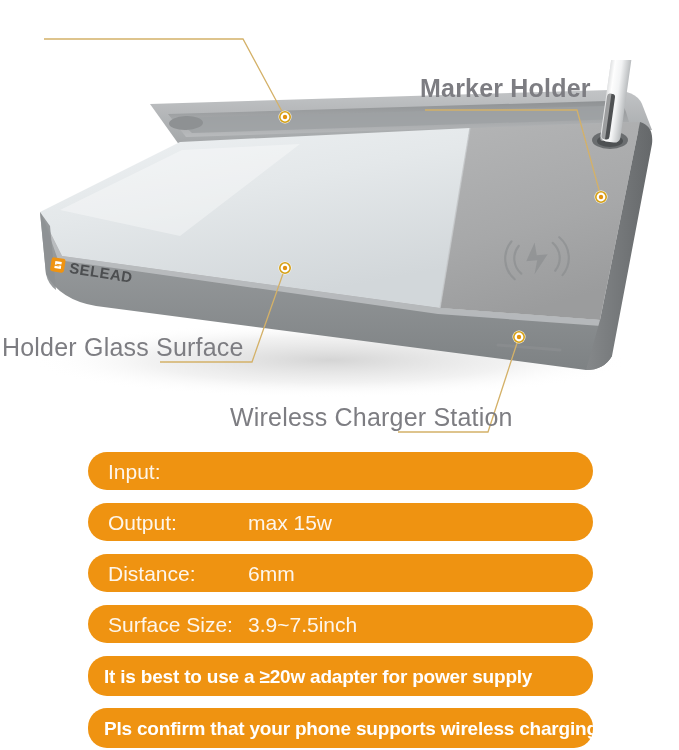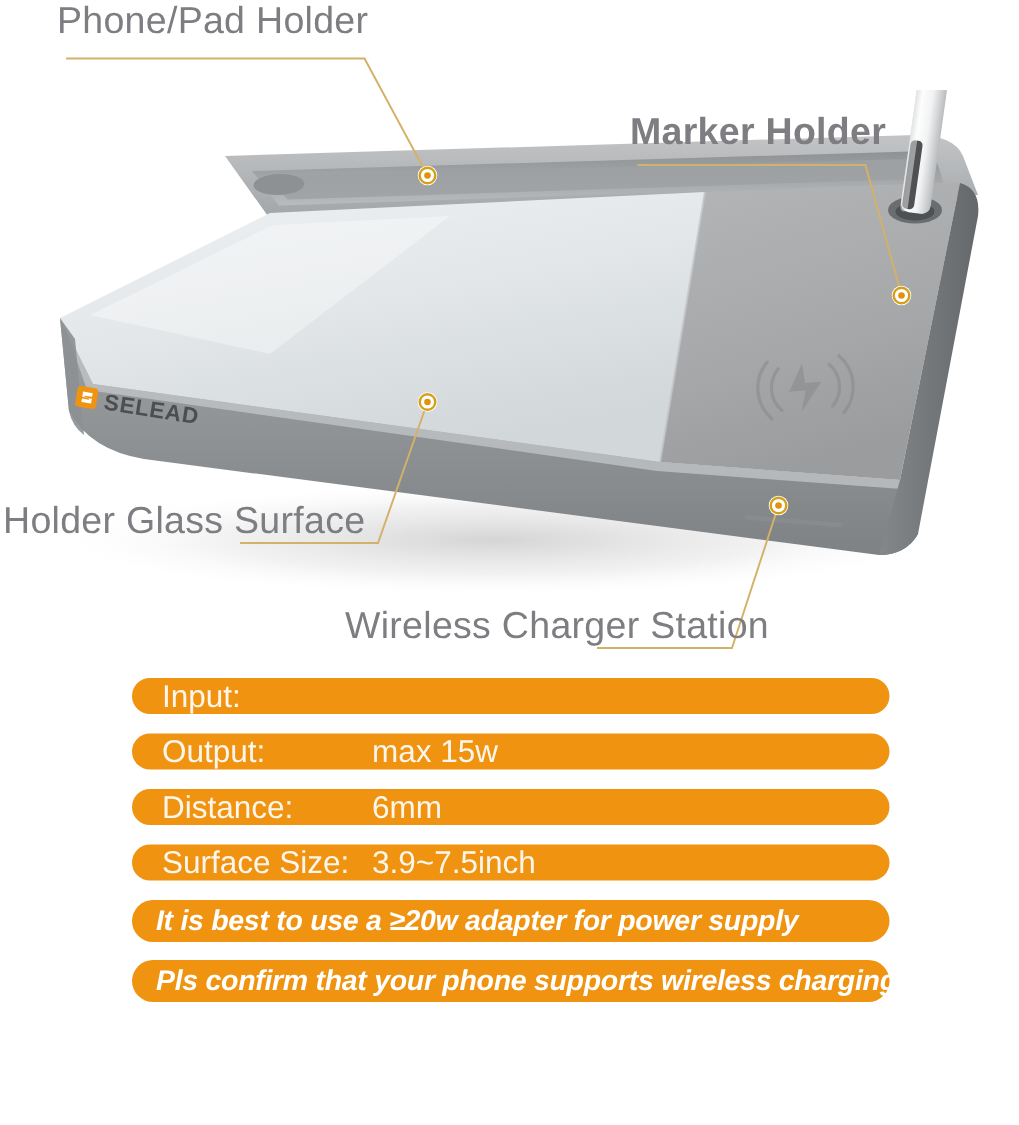--- a/index.html
+++ b/index.html
@@ -54,21 +54,21 @@
 
   
   #specs {
     position: absolute;
     left: 88px;
     top: 452px;
     width: 505px;
   }
   .spec-bar {
     position: relative;
-    height: 24px;
+    height: 38px;
     margin-bottom: 13px;
     background: #ef9311;
     border-radius: 19px;
     display: flex;
     align-items: center;
     box-sizing: border-box;
   }
   .spec-bar .spec-label {
     color: #fdf6ec;
     font-size: 21px;
@@ -80,23 +80,22 @@
   .spec-bar .spec-value {
     position: absolute;
     left: 160px;
     color: #fdf6ec;
     font-size: 21px;
     font-weight: 400;
     white-space: nowrap;
     line-height: 1;
   }
   .spec-bar.note {
-    height: 28px;
+    height: 40px;
     margin-bottom: 12px;
-    font-style: italic;
   }
   .spec-bar.note .spec-note {
     color: #ffffff;
     font-size: 19px;
     font-weight: 700;
     padding-left: 16px;
     white-space: nowrap;
     letter-spacing: -0.2px;
     line-height: 1;
   }
@@ -234,21 +233,20 @@
         <circle cx="285" cy="268" r="2.2" fill="#e2920f"></circle>
       </g>
       <g>
         <circle cx="519" cy="337" r="6.5" fill="#ffffff"></circle>
         <circle cx="519" cy="337" r="5.2" fill="none" stroke="#d4a017" stroke-width="1.6"></circle>
         <circle cx="519" cy="337" r="2.2" fill="#e2920f"></circle>
       </g>
     </g>
   </svg>
 
-  <div class="callout-label" id="lbl-phone">Phone/Pad Holder</div>
   <div class="callout-label" id="lbl-marker">Marker Holder</div>
   <div class="callout-label" id="lbl-smooth">Holder Glass Surface</div>
   <div class="callout-label" id="lbl-wireless">Wireless Charger Station</div>
 
   <div id="specs">
 
     <div class="spec-bar">
       <span class="spec-label">Input:</span>
     </div>
 

